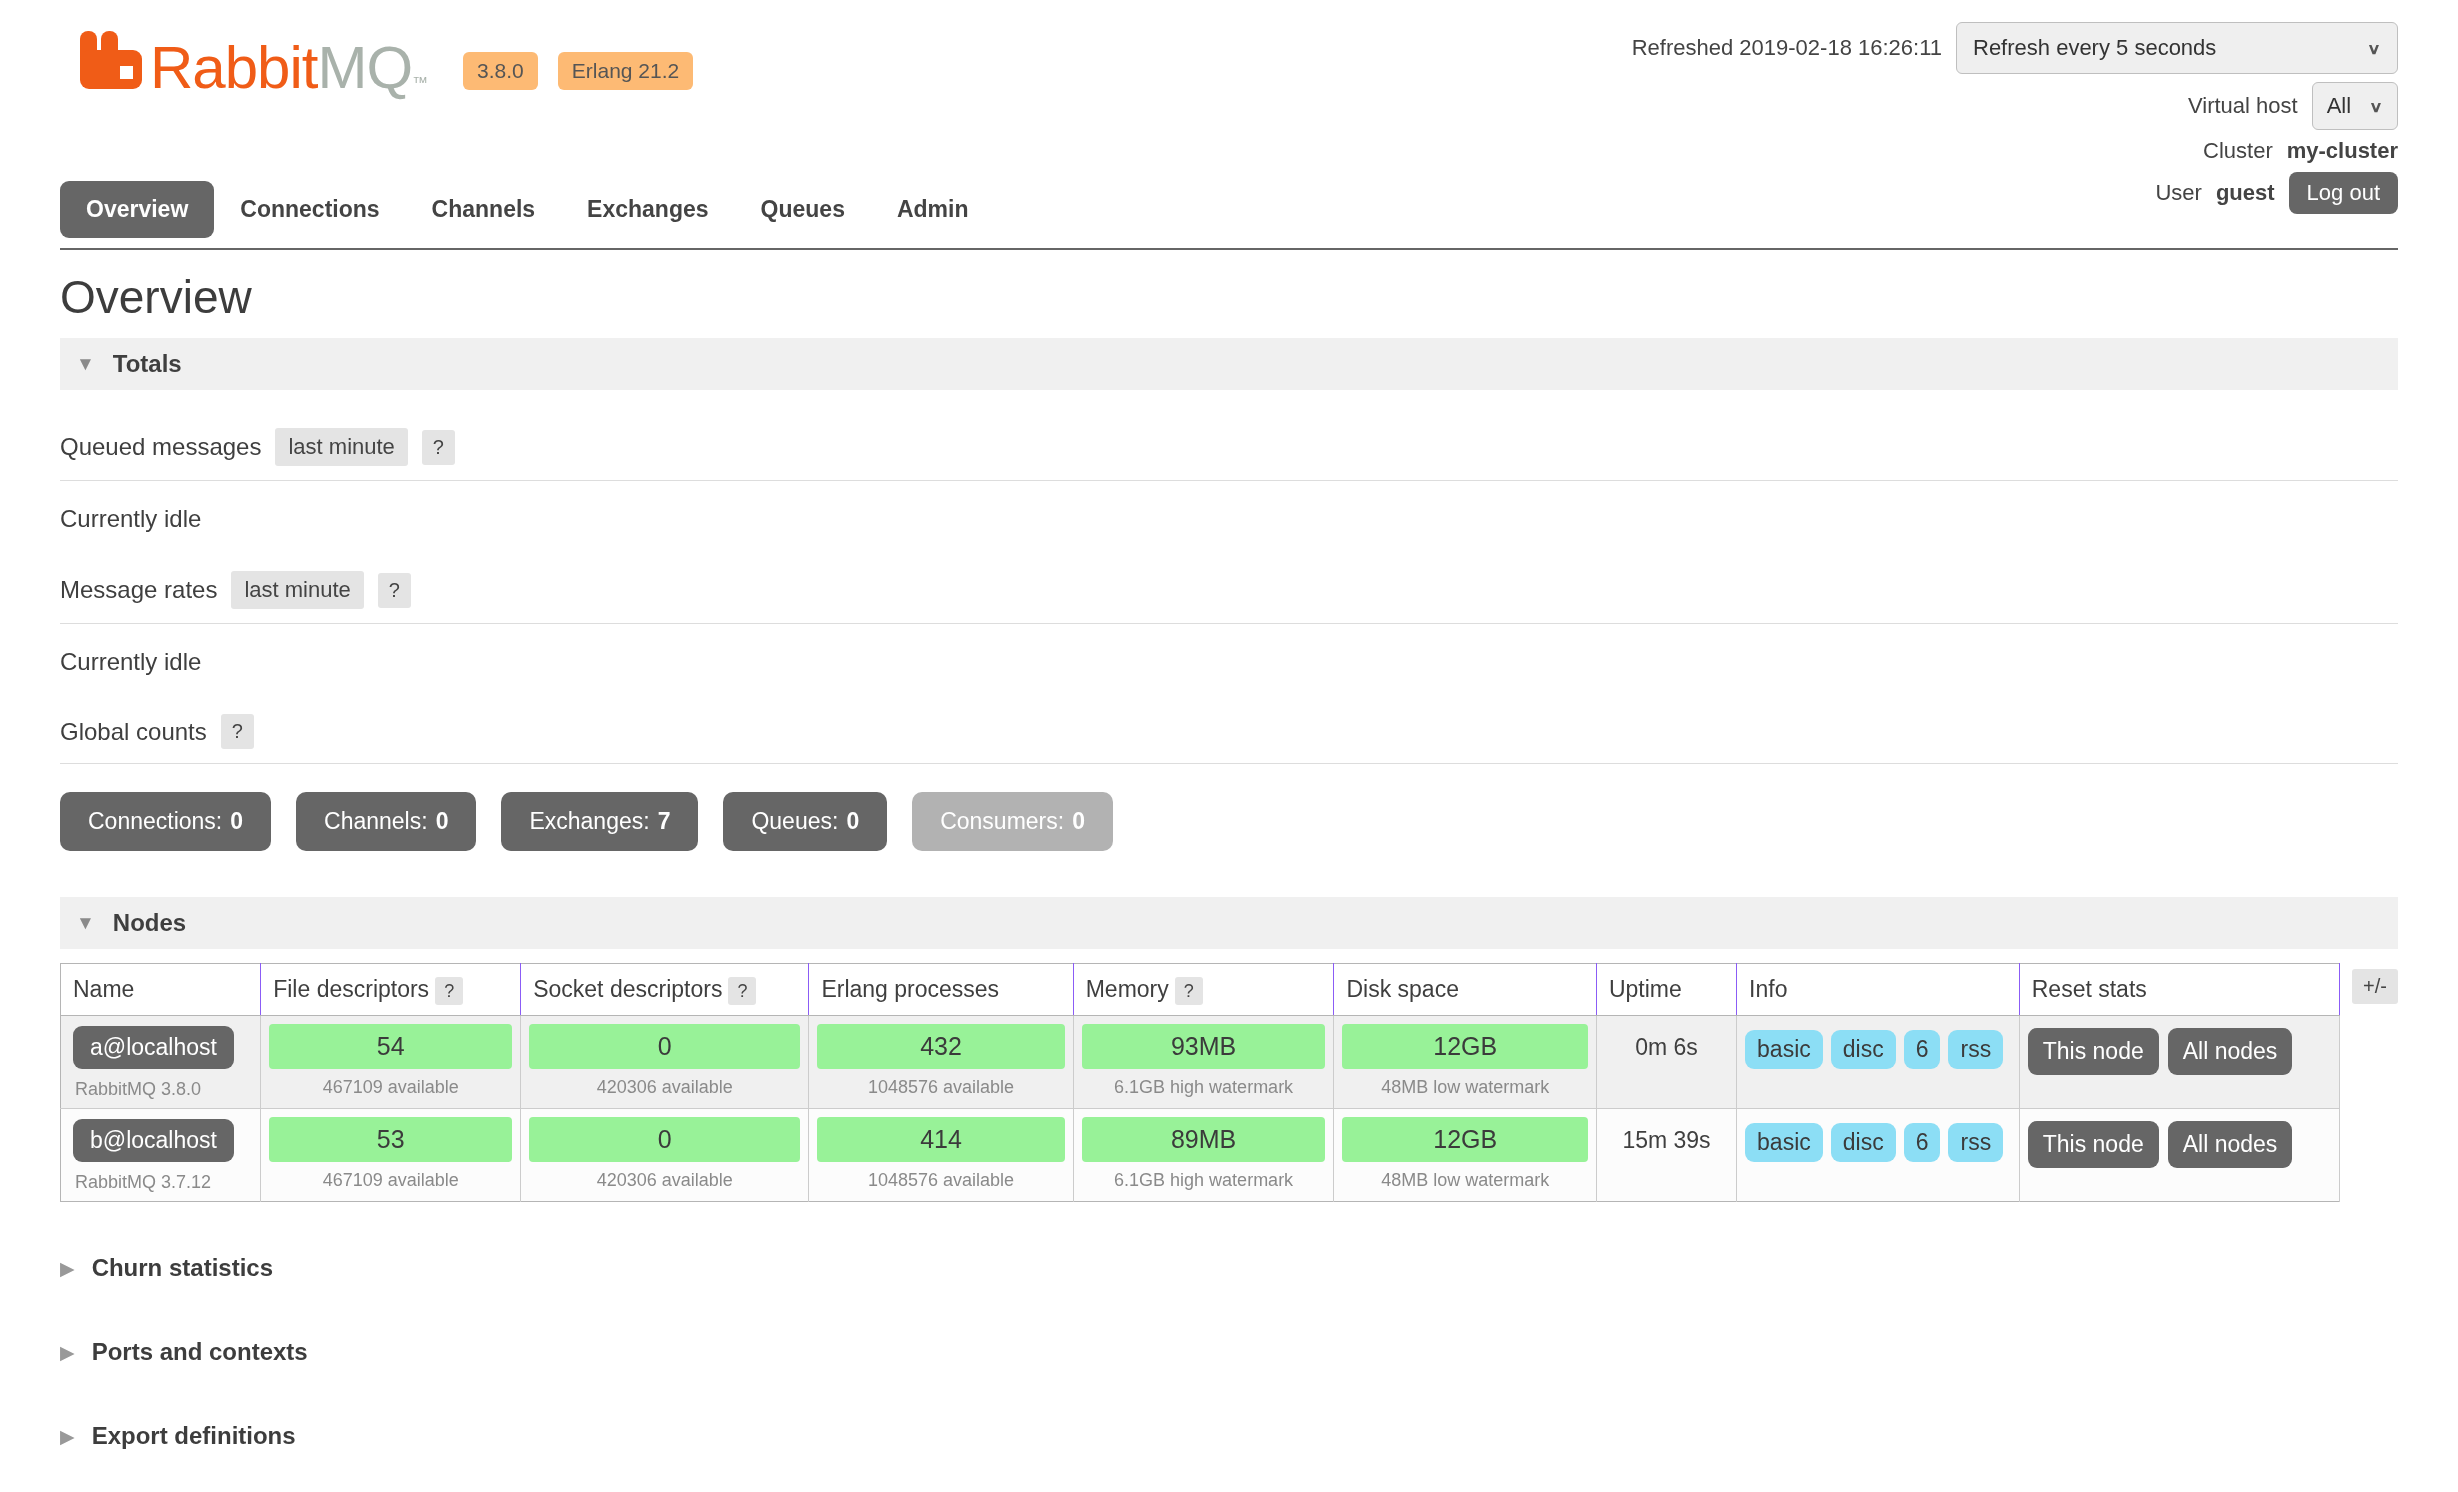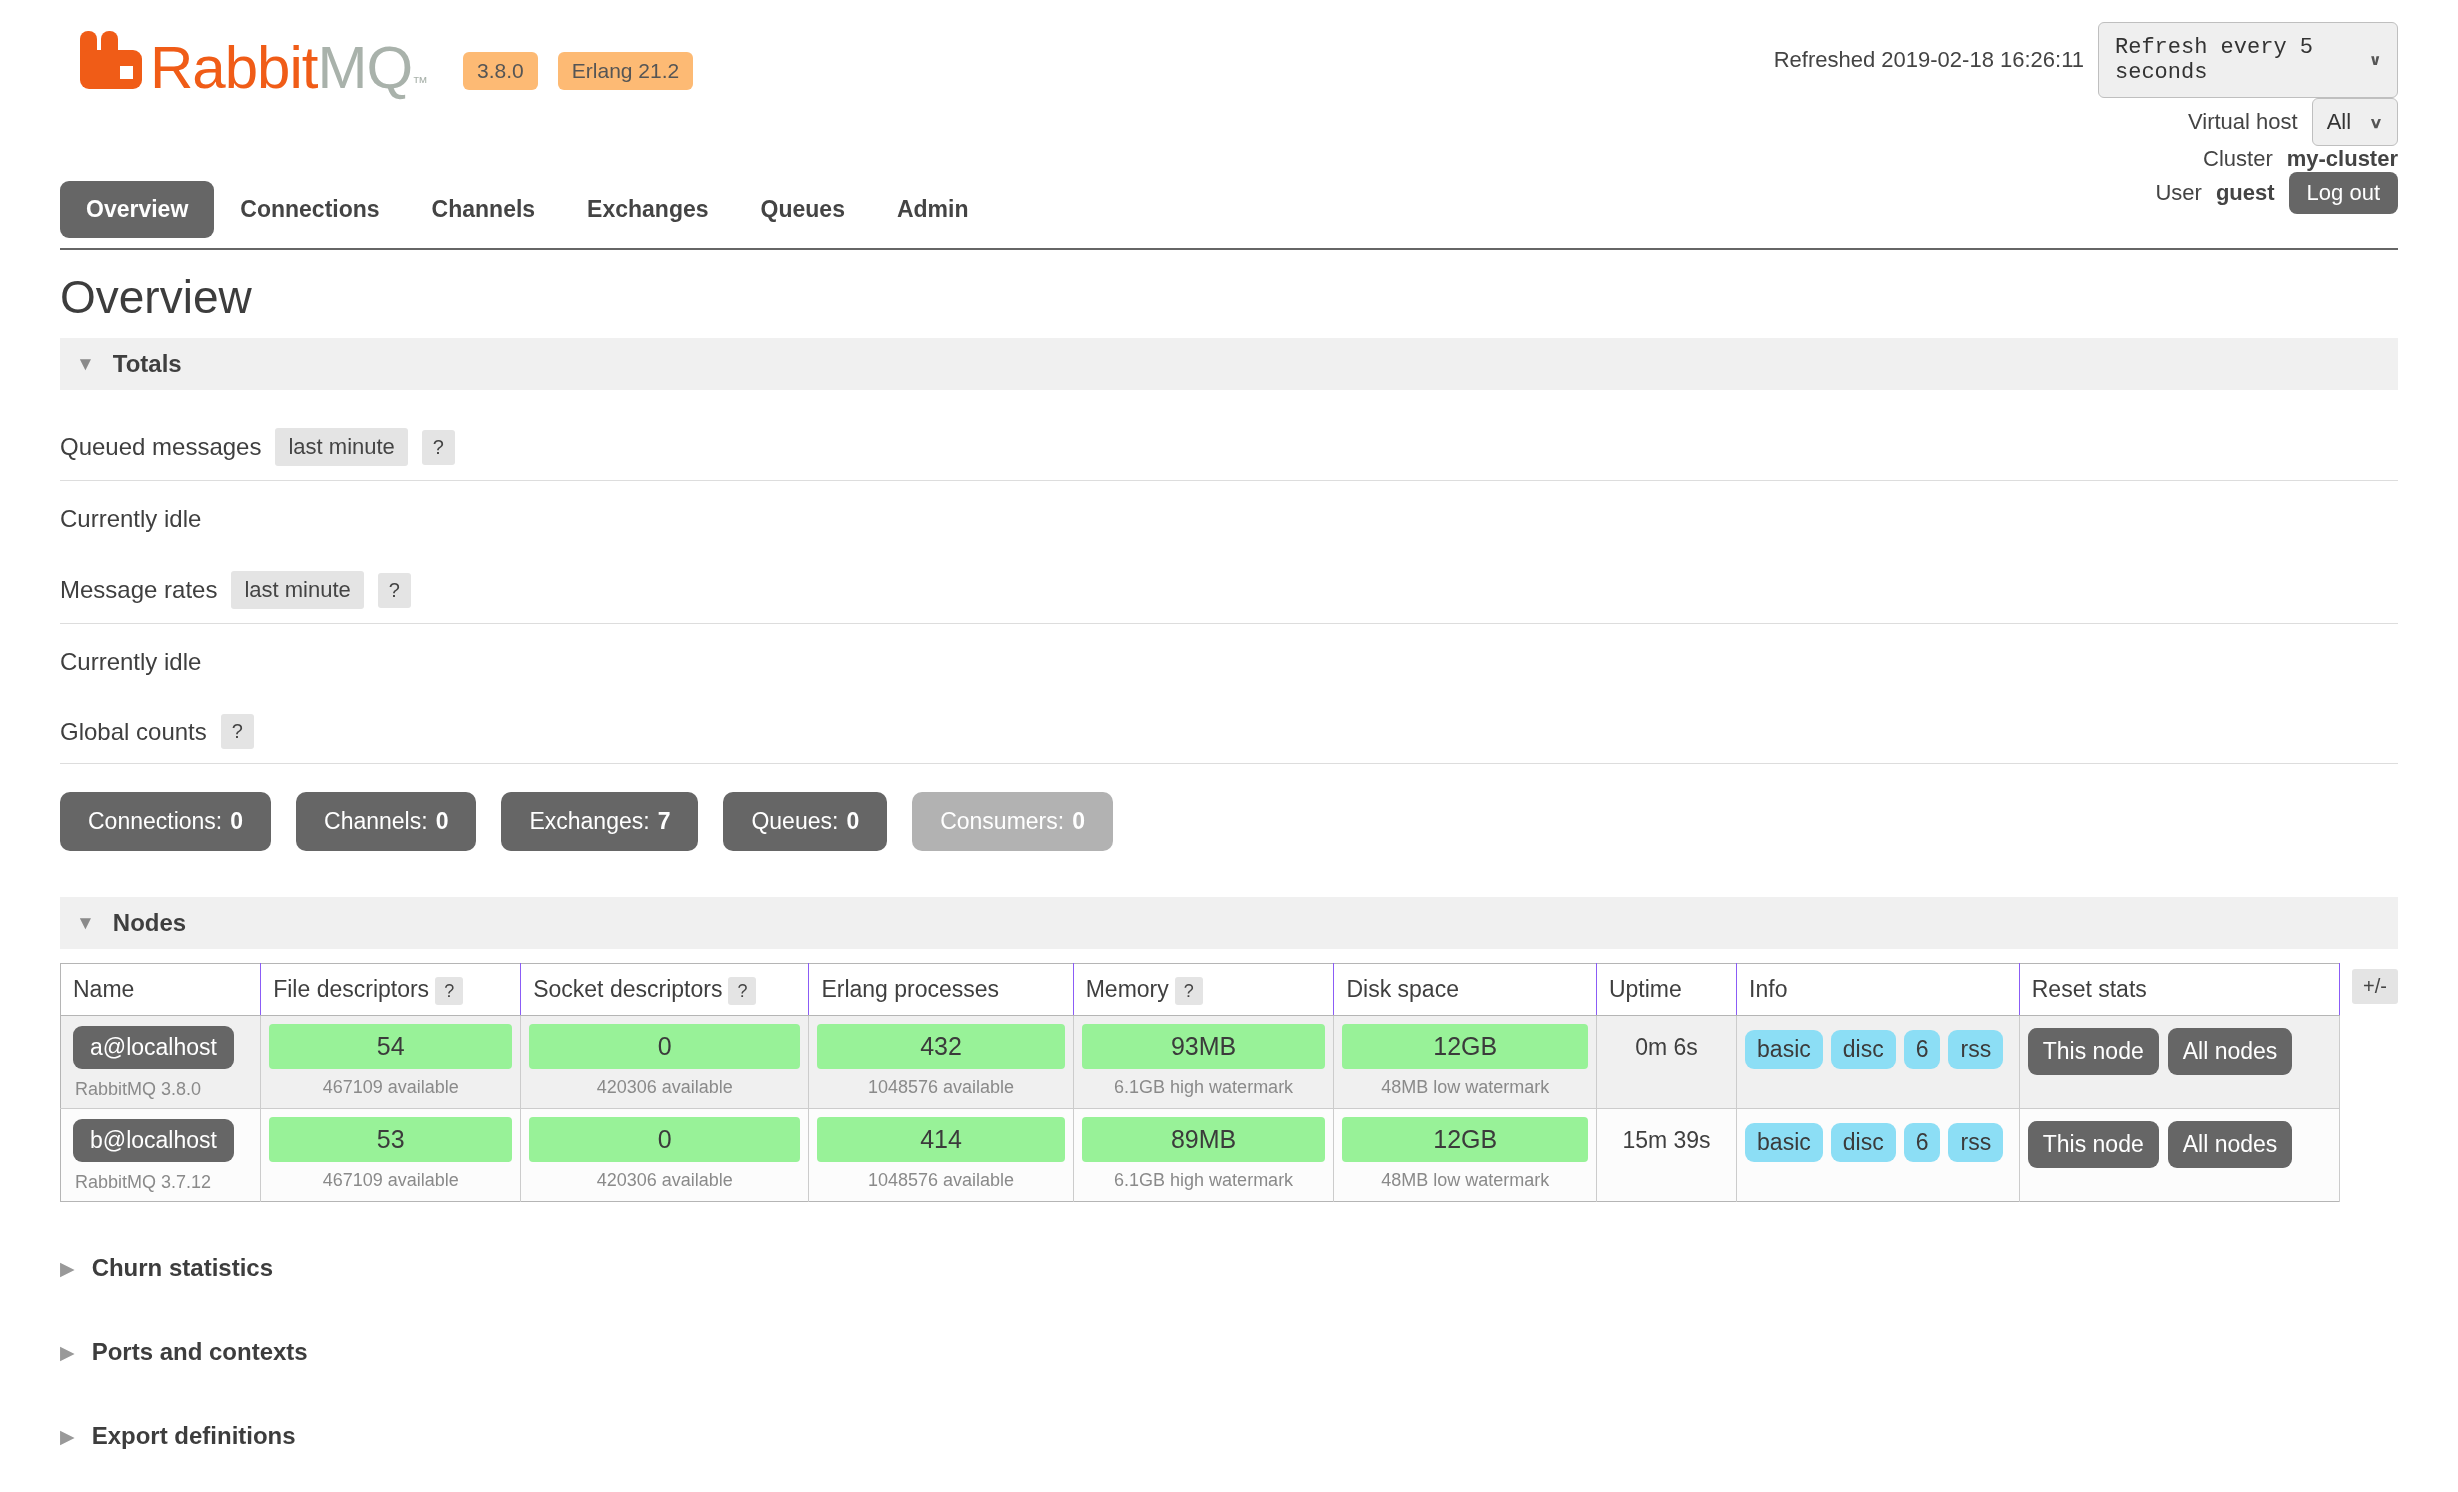--- a/index.html
+++ b/index.html
@@ -12,26 +12,26 @@
   .header:after { content:""; position:absolute; left:60px; right:60px; bottom:0; height:2px; background:#666; }
   .logo-row { position:absolute; left:78px; top:30px; display:flex; align-items:flex-end; }
   .logo-mark { margin-bottom:4px; }
   .brand { font-size:60px; letter-spacing:-1px; margin-left:6px; line-height:1; }
   .brand .rabbit { color:#f05c17; }
   .brand .mq { color:#a9b2ab; }
   .brand .tm { font-size:16px; color:#a9b2ab; vertical-align:baseline; }
   .ver-badges { display:flex; gap:20px; margin-left:36px; margin-bottom:8px; }
   .gray-badge { background:#fdba74; color:#555; border-radius:6px; padding:7px 14px; font-size:21px; }
 
-  .header-right { position:absolute; right:60px; top:22px; display:flex; flex-direction:column; align-items:flex-end; gap:0; }
+  .header-right { position:absolute; right:60px; top:22px; display:flex; flex-direction:column; align-items:flex-end; gap:8px; }
   .hr-row { display:flex; align-items:center; gap:14px; font-size:22px; color:#444; }
   .select-box { display:flex; align-items:center; justify-content:space-between; gap:18px;
     background:#efefef; border:1px solid #bfbfbf; border-radius:6px; padding:12px 16px;
     font-size:22px; color:#333; cursor:pointer; }
-  .select-box.big { width:300px;font-family:Liberation Mono, monospace; }
+  .select-box.big { width:442px; }
   .select-box.small { padding:10px 14px; }
   .chev { font-size:19px; color:#555; font-weight:bold; transform:scaleY(0.8); }
   .bold { font-weight:bold; }
   .logout-btn { background:#666; color:#fff; border:none; border-radius:8px; padding:8px 18px; font-size:22px; cursor:pointer; font-family:Liberation Sans, sans-serif; }
 
   
   .nav-tabs { position:absolute; left:60px; bottom:12px; display:flex; align-items:center; }
   .tab { font-size:23px; font-weight:bold; color:#444; padding:15px 26px; cursor:pointer; border-radius:9px; }
   .tab.active { background:#666; color:#fff; }
 

